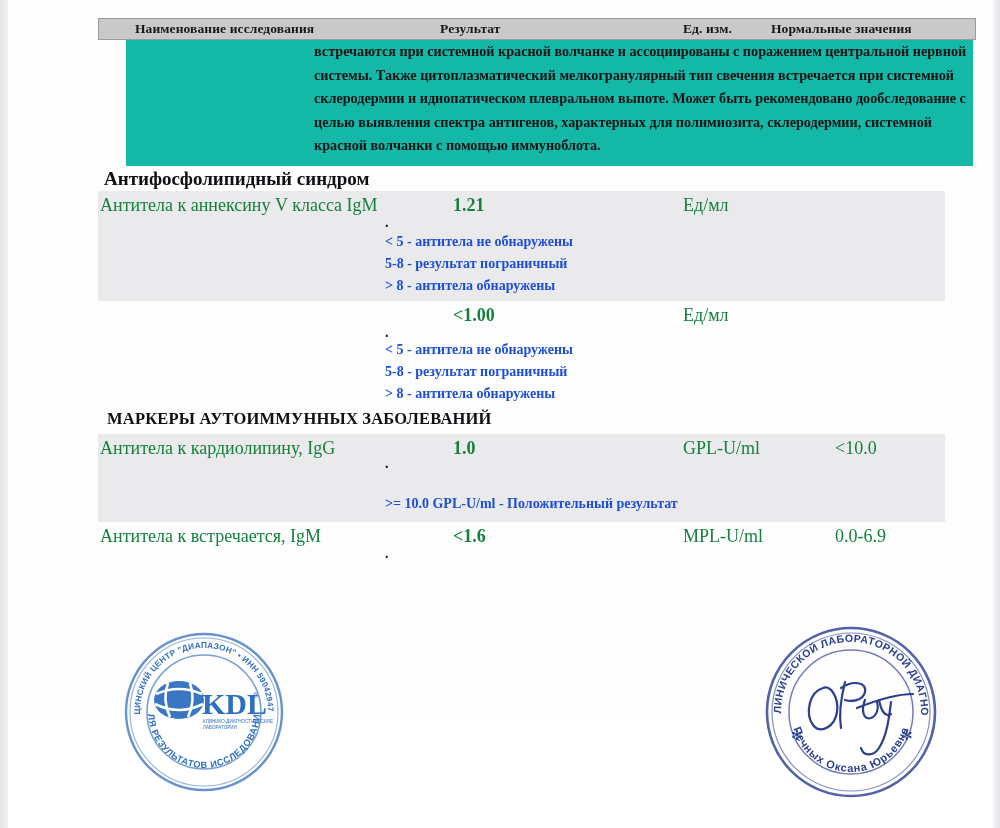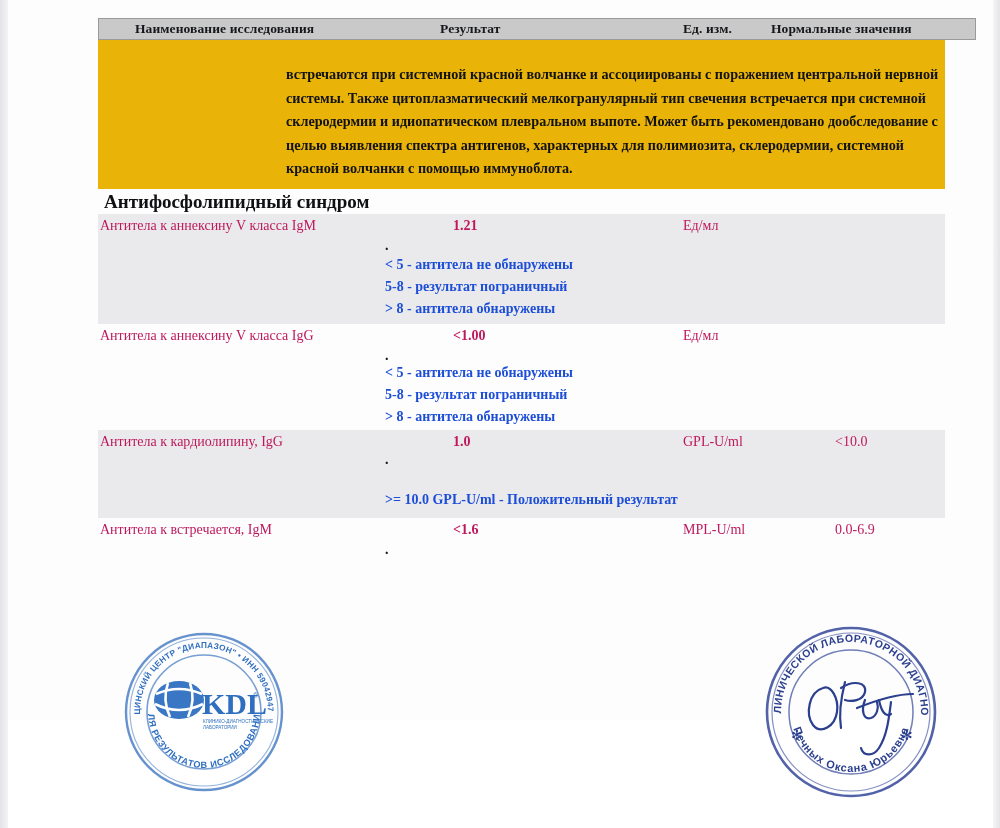--- a/index.html
+++ b/index.html
@@ -69,37 +69,38 @@
   .band {
     position: relative;
     box-sizing: border-box;
     width: 847px;
   }
   .band.shaded { background: #eaeaec; }
   .band.plain  { background: #fdfdfd; }
 
   .cell {
     position: absolute;
-    font-size: 14px;
-    color: #be185d;
+    font-size: 18px;
+    color: #15803d;
     white-space: nowrap;
     font-family: Liberation Serif, serif;
   }
   .c-name   { left: 2px;   font-weight: normal; }
   .c-result { left: 355px; font-weight: bold; }
   .c-units  { left: 585px; font-weight: normal; }
   .c-ref    { left: 737px; font-weight: normal; }
 
   
   .comment-block {
     position: relative;
-    background: #eab308;
+    background: #14b8a6;
     width: 847px;
-    padding: 23px 0 8px 0;
+    padding: 0 0 8px 0;
     box-sizing: border-box;
+    margin-left: 28px;
   }
   .comment-block p {
     margin: 0;
     padding: 0 6px 0 188px;
     font-weight: bold;
     font-size: 14.2px;
     line-height: 23.5px;
     color: #101215;
     text-align: left;
   }
@@ -193,30 +194,32 @@
       <div class="cell c-result" style="top:4px;">1.21</div>
       <div class="cell c-units" style="top:4px;">Ед/мл</div>
       <div class="cell c-ref" style="top:4px;"></div>
       <div class="interp-dot" style="top:24px;">.</div>
       <div class="interp" style="top:43px;">&lt; 5 - антитела не обнаружены</div>
       <div class="interp" style="top:65px;">5-8 - результат пограничный</div>
       <div class="interp" style="top:87px;">&gt; 8 - антитела обнаружены</div>
     </div>
 
     <div class="band plain" style="height:106px;">
-      <div class="cell c-name" style="top:4px;">Антитела к аннексину V класса IgG</div>
       <div class="cell c-result" style="top:4px;">&lt;1.00</div>
       <div class="cell c-units" style="top:4px;">Ед/мл</div>
       <div class="cell c-ref" style="top:4px;"></div>
       <div class="interp-dot" style="top:24px;">.</div>
       <div class="interp" style="top:41px;">&lt; 5 - антитела не обнаружены</div>
       <div class="interp" style="top:63px;">5-8 - результат пограничный</div>
       <div class="interp" style="top:85px;">&gt; 8 - антитела обнаружены</div>
     </div>
 
+    <div class="section-head major">
+      <span>МАРКЕРЫ АУТОИММУННЫХ ЗАБОЛЕВАНИЙ</span>
+    </div>
 
     <div class="band shaded" style="height:88px;">
       <div class="cell c-name" style="top:4px;">Антитела к кардиолипину, IgG</div>
       <div class="cell c-result" style="top:4px;">1.0</div>
       <div class="cell c-units" style="top:4px;">GPL-U/ml</div>
       <div class="cell c-ref" style="top:4px;">&lt;10.0</div>
       <div class="interp-dot" style="top:22px;">.</div>
       <div class="interp" style="top:62px;">&gt;= 10.0 GPL-U/ml - Положительный результат</div>
     </div>
 

